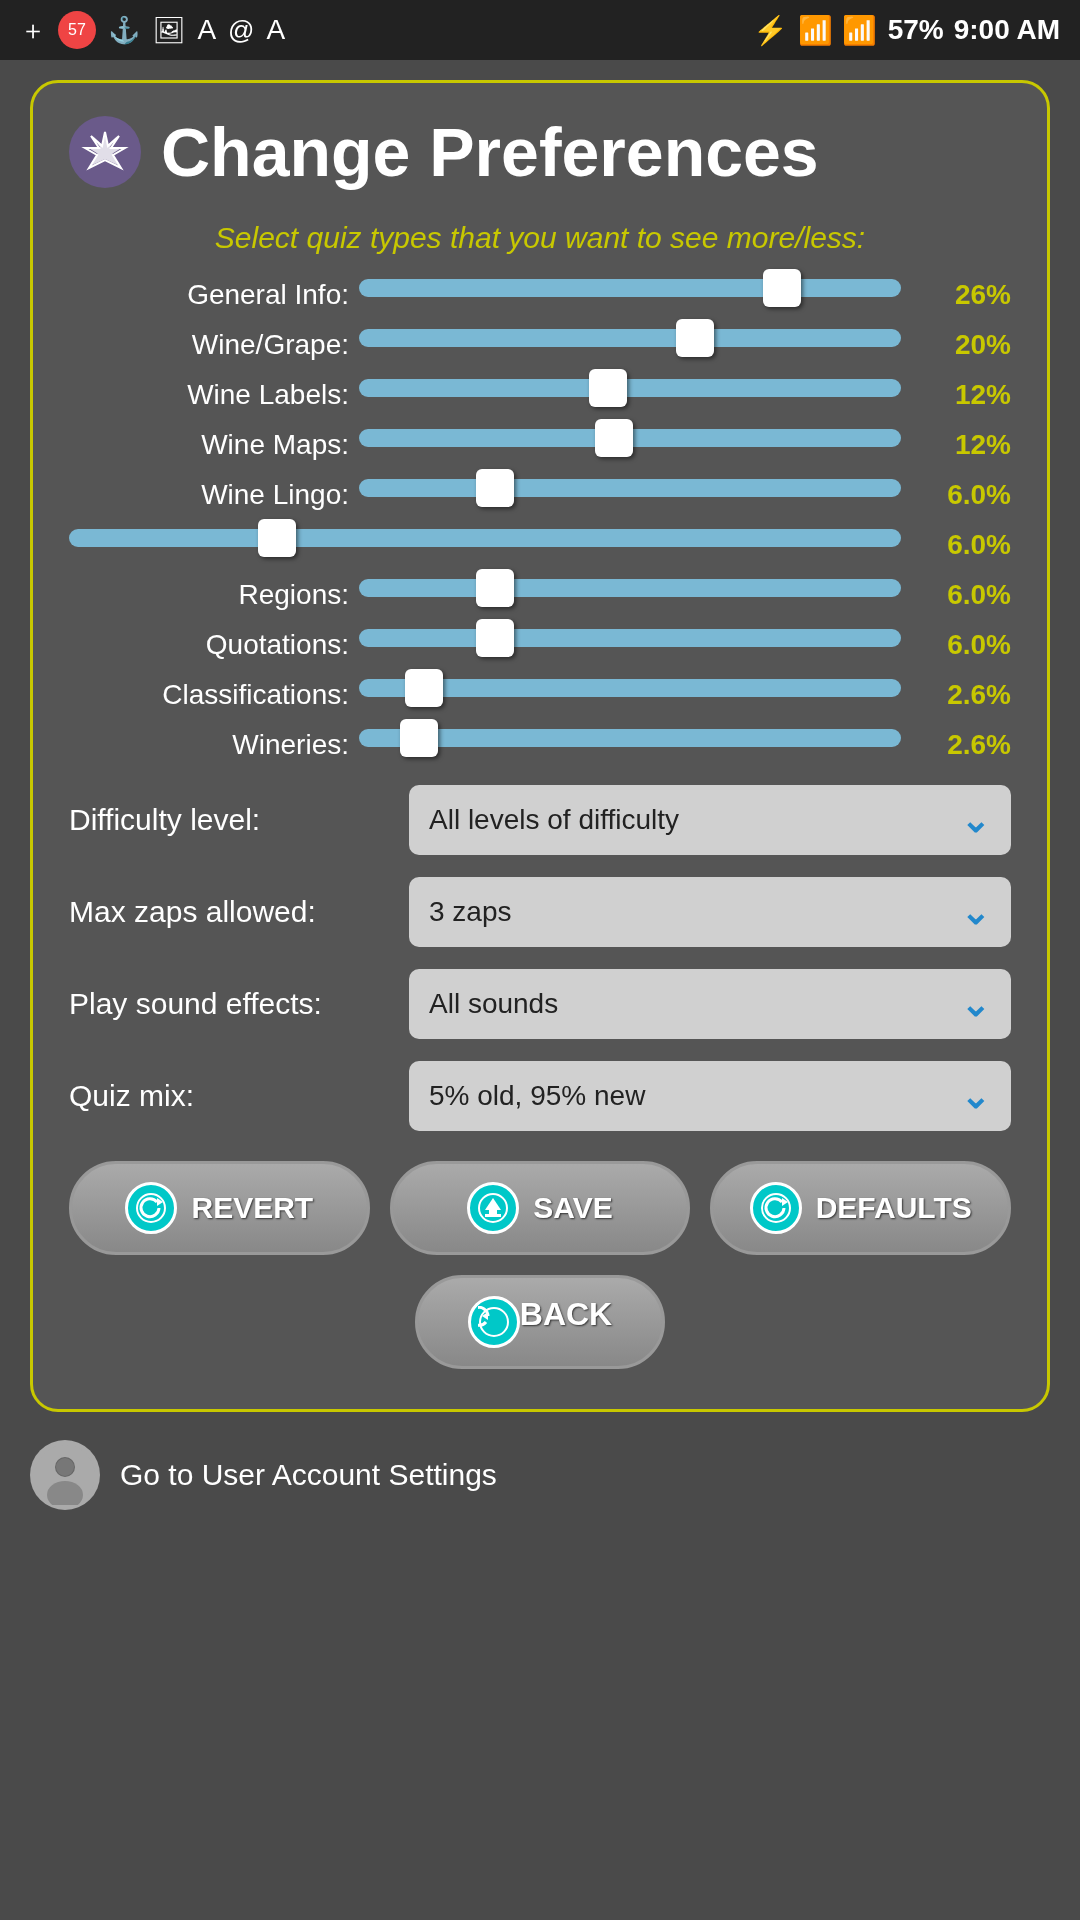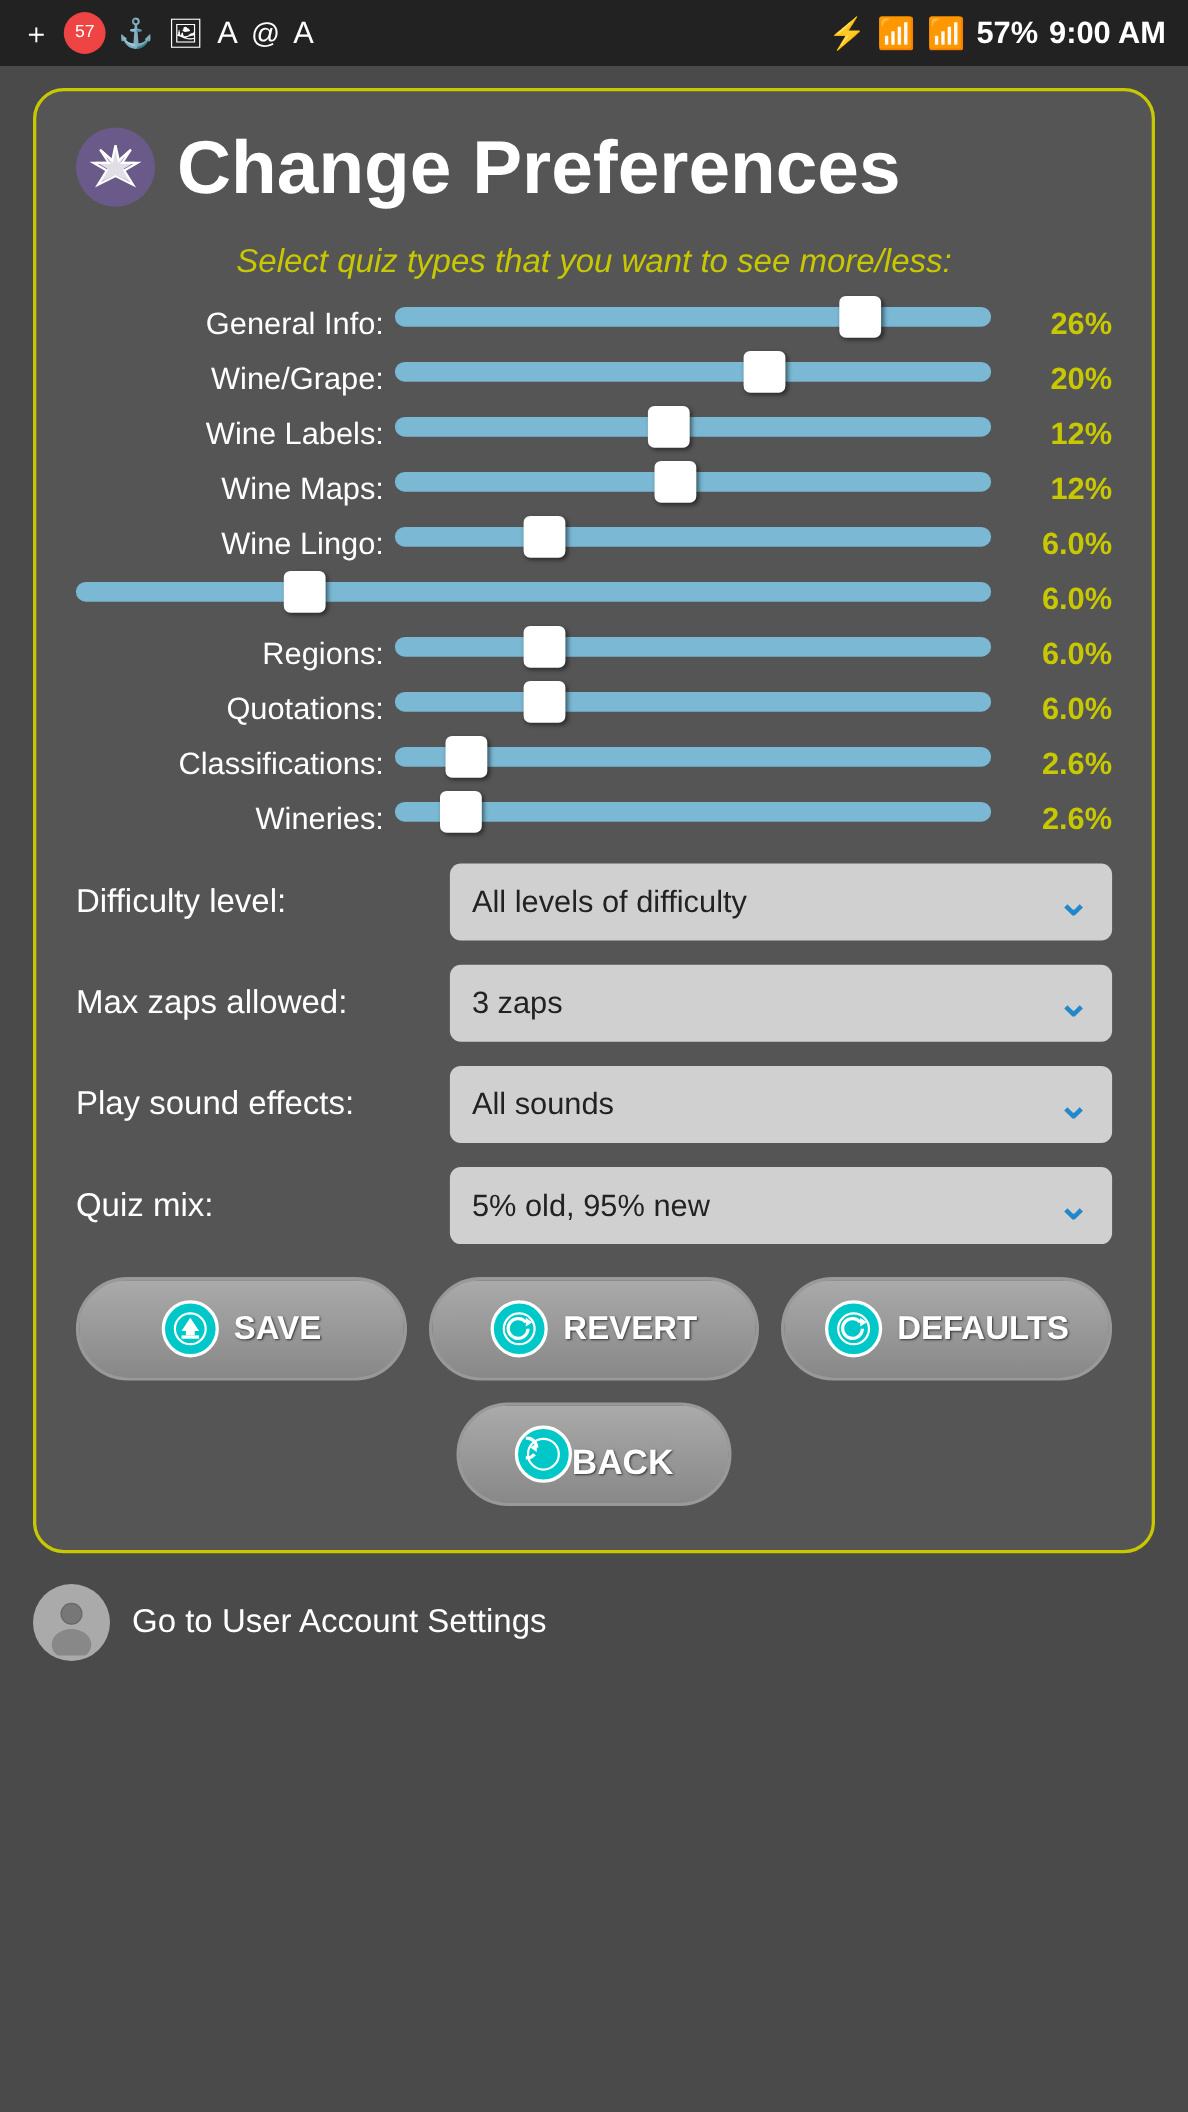--- a/index.html
+++ b/index.html
@@ -166,21 +166,21 @@
       color: white;
       flex-shrink: 0;
     }
     .back-row {
       display: flex;
       justify-content: center;
       margin-top: 10px;
     }
     .back-btn {
       display: flex;
-      align-items: flex-end;
+      align-items: flex-start;
       background: linear-gradient(180deg, #aaa 0%, #888 100%);
       border: 3px solid #999;
       border-radius: 50px;
       padding: 18px 50px;
       cursor: pointer;
       font-size: 32px;
       font-weight: bold;
       color: white;
       text-shadow: 1px 1px 2px #333;
     }
@@ -349,45 +349,45 @@
           <span class="dropdown-arrow" style="color: rgb(34, 136, 204); font-size: 36px; font-weight: bold;">⌄</span>
         </div>
       </div>
     </div>
 
   <div class="buttons-row">
     <button class="action-btn">
       <div class="btn-icon">
         <svg width="32" height="32" viewBox="0 0 32 32">
           <circle cx="16" cy="16" r="14" fill="none" stroke="white" stroke-width="2"></circle>
+          <path d="M22,10 A9,9 0 1,0 24,16" fill="none" stroke="white" stroke-width="3"></path>
+          <polygon points="22,6 22,14 28,10" fill="white"></polygon>
+        </svg>
+      </div>
+      <span>REVERT</span>
+    </button>
+    <button class="action-btn">
+      <div class="btn-icon">
+        <svg width="32" height="32" viewBox="0 0 32 32">
+          <circle cx="16" cy="16" r="14" fill="none" stroke="white" stroke-width="2"></circle>
           <polygon points="16,6 24,18 8,18" fill="white"></polygon>
           <rect x="12" y="18" width="8" height="4" fill="white"></rect>
           <rect x="8" y="22" width="16" height="3" fill="white"></rect>
         </svg>
       </div>
       <span>SAVE</span>
     </button>
     <button class="action-btn">
       <div class="btn-icon">
         <svg width="32" height="32" viewBox="0 0 32 32">
           <circle cx="16" cy="16" r="14" fill="none" stroke="white" stroke-width="2"></circle>
           <path d="M22,10 A9,9 0 1,0 24,16" fill="none" stroke="white" stroke-width="3"></path>
           <polygon points="22,6 22,14 28,10" fill="white"></polygon>
         </svg>
       </div>
-      <span>REVERT</span>
-    </button>
-    <button class="action-btn">
-      <div class="btn-icon">
-        <svg width="32" height="32" viewBox="0 0 32 32">
-          <circle cx="16" cy="16" r="14" fill="none" stroke="white" stroke-width="2"></circle>
-          <path d="M22,10 A9,9 0 1,0 24,16" fill="none" stroke="white" stroke-width="3"></path>
-          <polygon points="22,6 22,14 28,10" fill="white"></polygon>
-        </svg>
-      </div>
       <span>DEFAULTS</span>
     </button>
   </div>
 
   <div class="back-row">
     <button class="back-btn">
       <div class="btn-icon">
         <svg width="32" height="32" viewBox="0 0 32 32">
           <circle cx="16" cy="16" r="14" fill="none" stroke="white" stroke-width="2"></circle>
           <path d="M10,10 A9,9 0 1,0 8,16" fill="none" stroke="white" stroke-width="3"></path>

